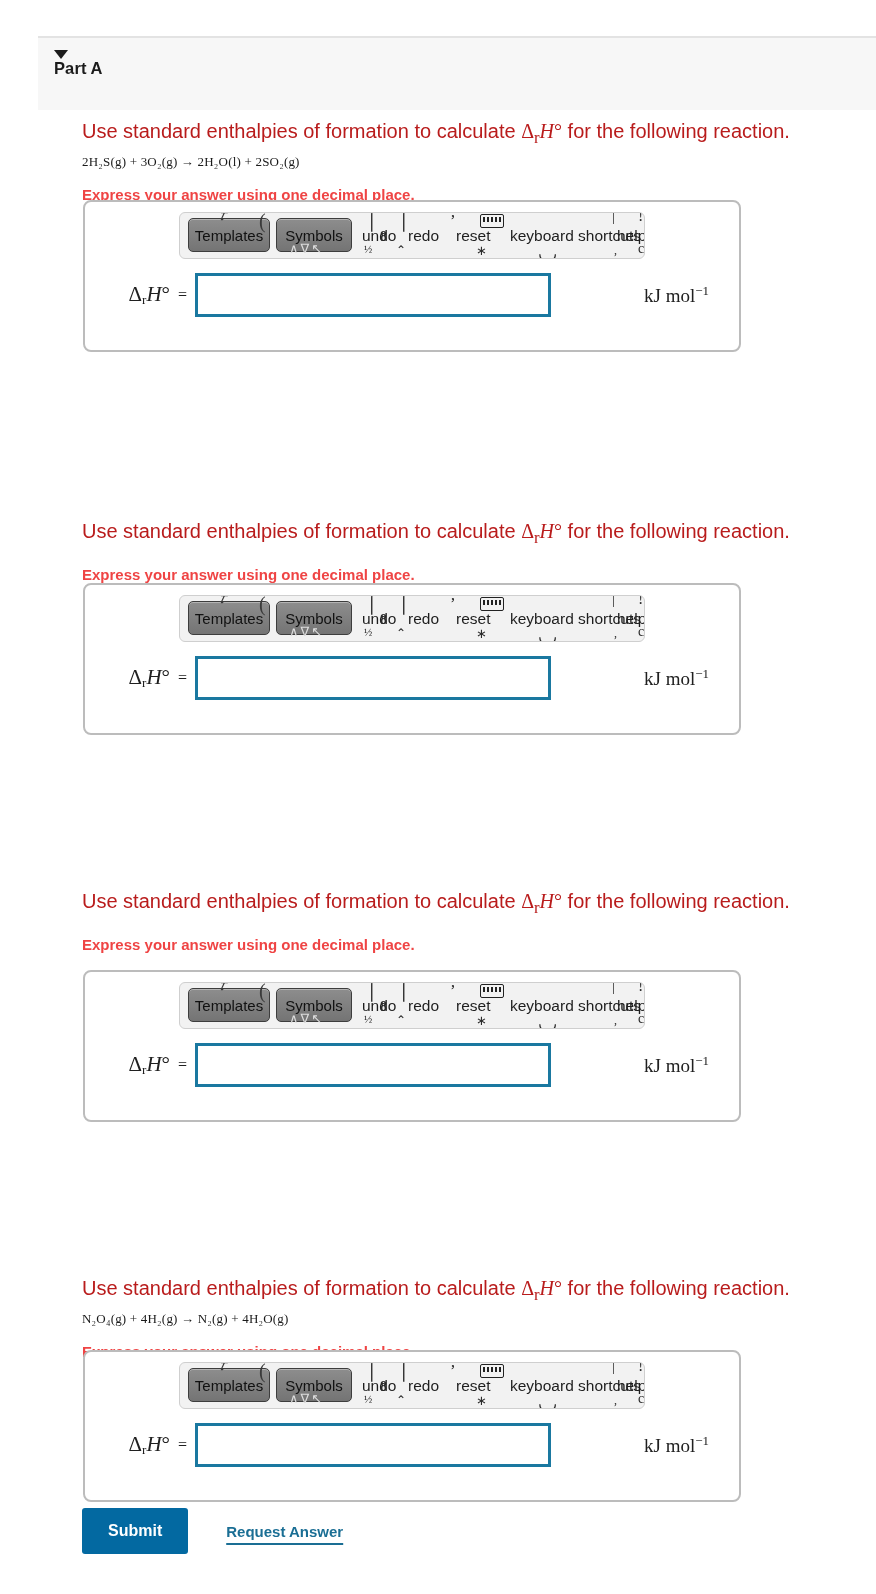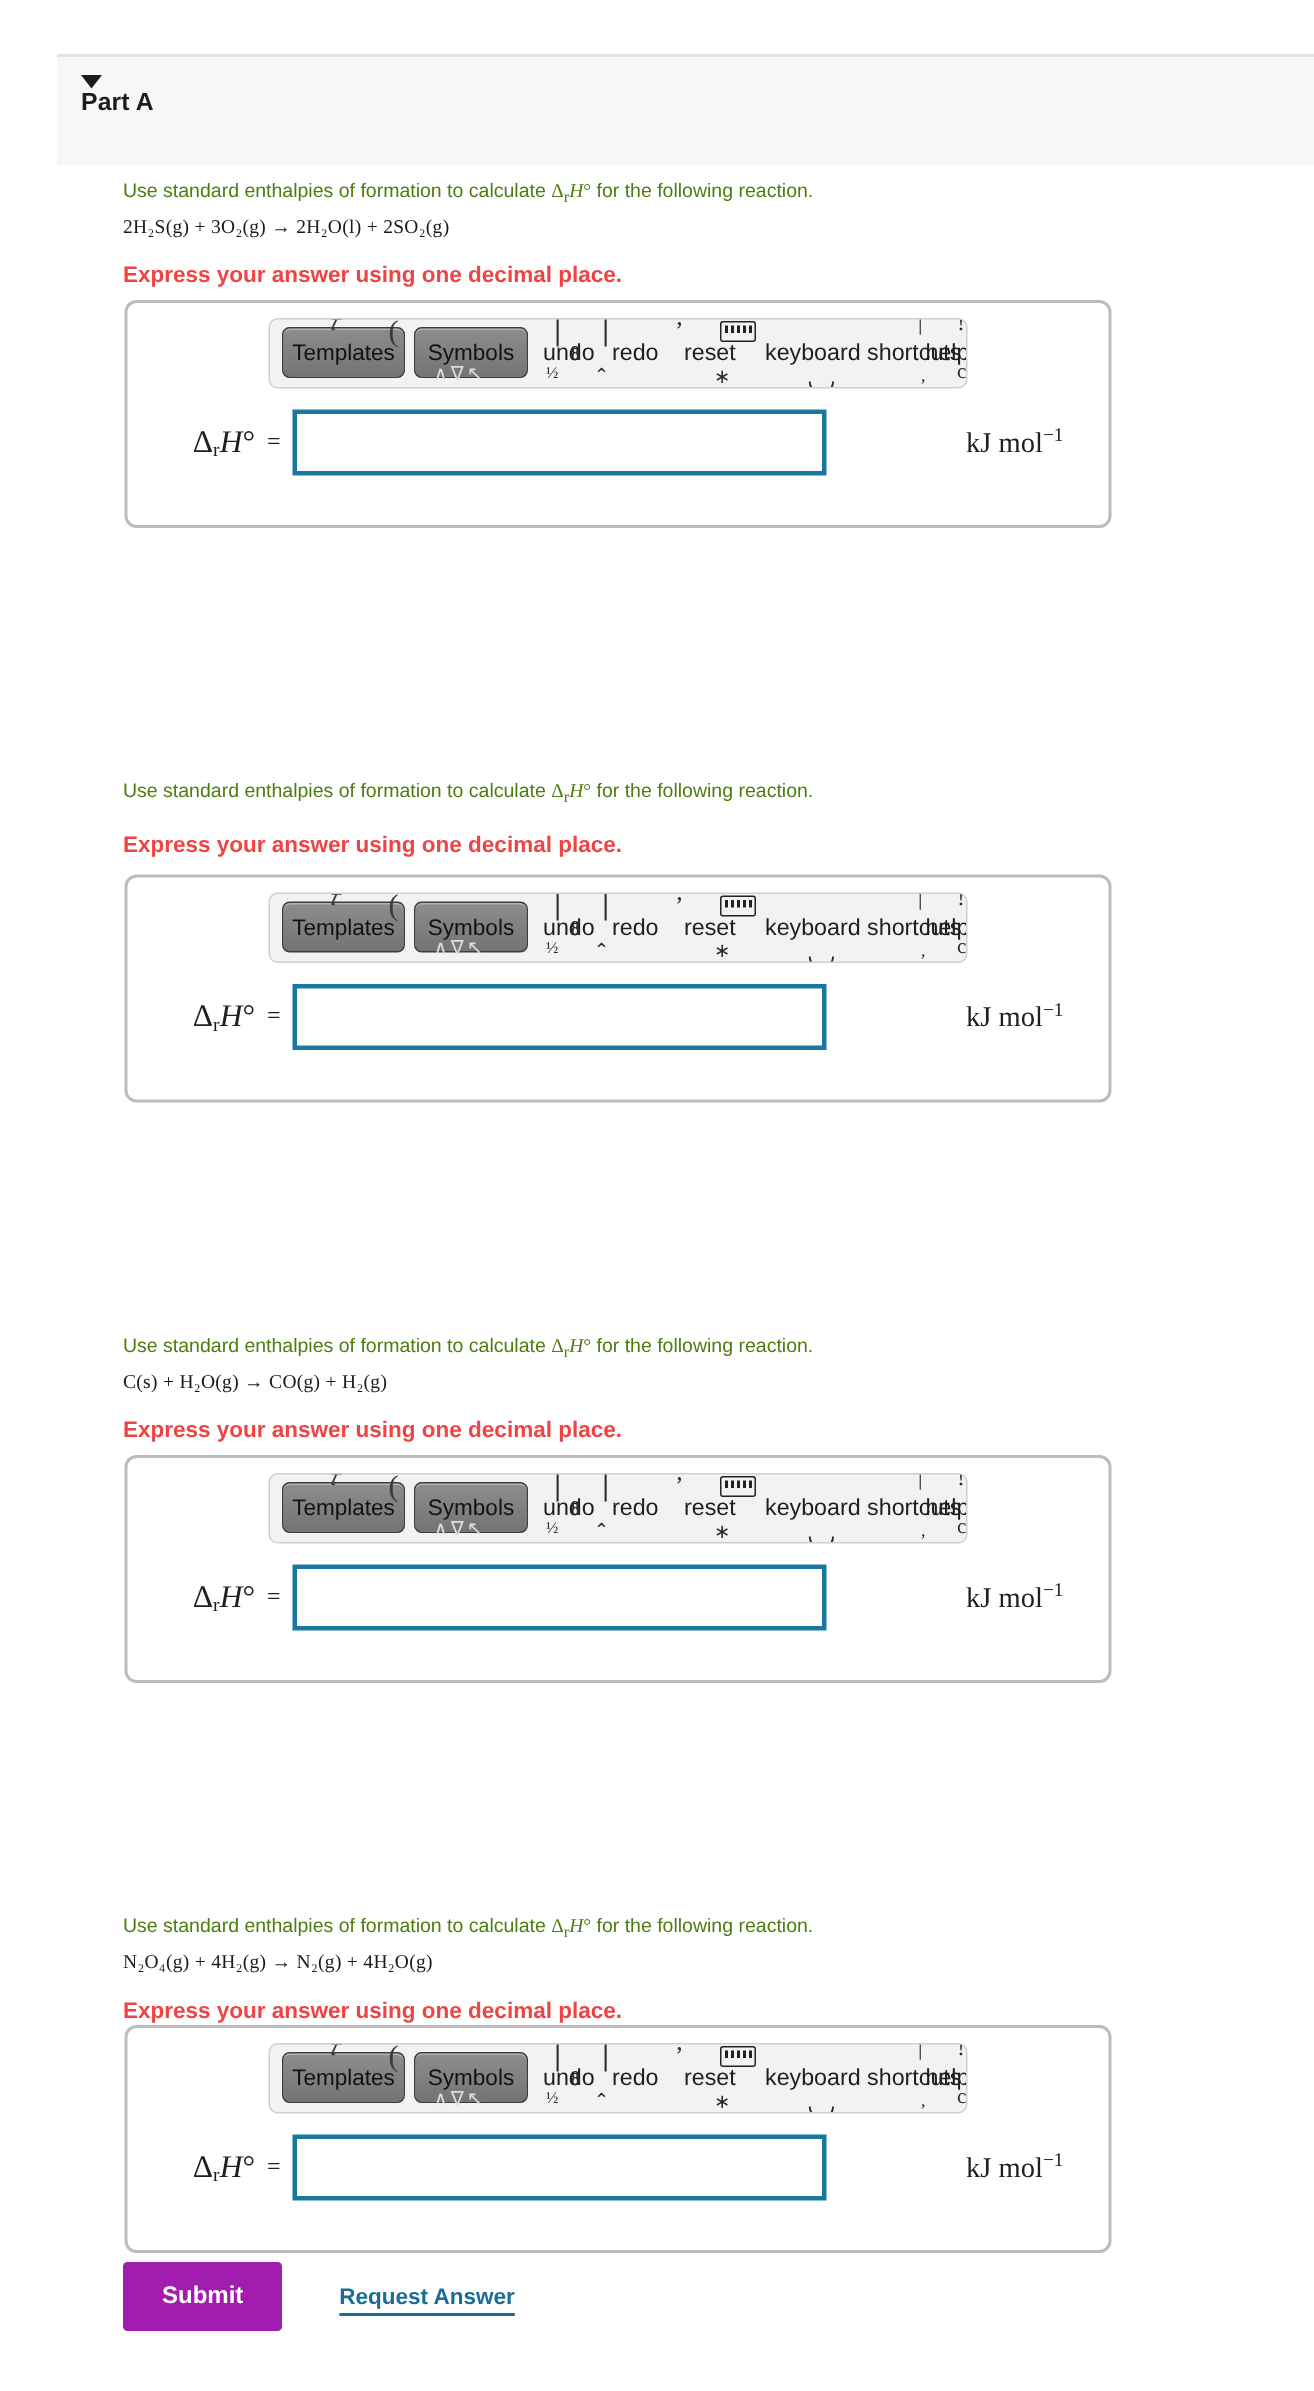--- a/index.html
+++ b/index.html
@@ -57,22 +57,22 @@
     letter-spacing: .1px;
   }
 
   
   .question {
     position: absolute;
     left: 82px;
     width: 700px;
   }
   .prompt {
-    font-size: 13px;
-    color: #4d7c0f;
+    font-size: 20px;
+    color: #b91c1c;
     line-height: 1.35;
     white-space: nowrap;
   }
   .mth {
     font-family: "Liberation Serif", serif;
   }
   .reaction {
     font-family: "Liberation Serif", serif;
     font-size: 13px;
     color: #1a1a1a;
@@ -236,21 +236,21 @@
 
   
   .actions {
     position: absolute;
     left: 82px;
     top: 1508px;
     display: flex;
     align-items: center;
   }
   .submit-btn {
-    background: #a21caf;
+    background: #0369a1;
     color: #ffffff;
     font-size: 16px;
     font-weight: bold;
     border: none;
     border-radius: 3px;
     padding: 14px 26px;
     cursor: pointer;
     font-family: "Liberation Sans", sans-serif;
   }
   .request-link {
@@ -373,21 +373,20 @@
       <div class="ans-units">
         <span>kJ mol</span><sup>−1</sup>
       </div>
     </div>
   </div>
 
   <div class="question" style="top:888px;">
     <div class="prompt">
       <span>Use standard enthalpies of formation to calculate </span><span class="mth"><span>Δ</span><sub>r</sub><i>H</i><span>°</span></span><span> for the following reaction.</span>
     </div>
-    <div class="reaction">C(s) + H₂O(g) → CO(g) + H₂(g)</div>
     <div class="express">Express your answer using one decimal place.</div>
   </div>
 
   <div class="answer-panel" style="top:970px; height:152px;">
     <div class="mathbar">
       <div class="tb-btn templates">
         <span class="ghost g-tau">𝜏</span>
         <span class="ghost g-paren">(</span>
         <span class="lbl">Templates</span>
       </div>

